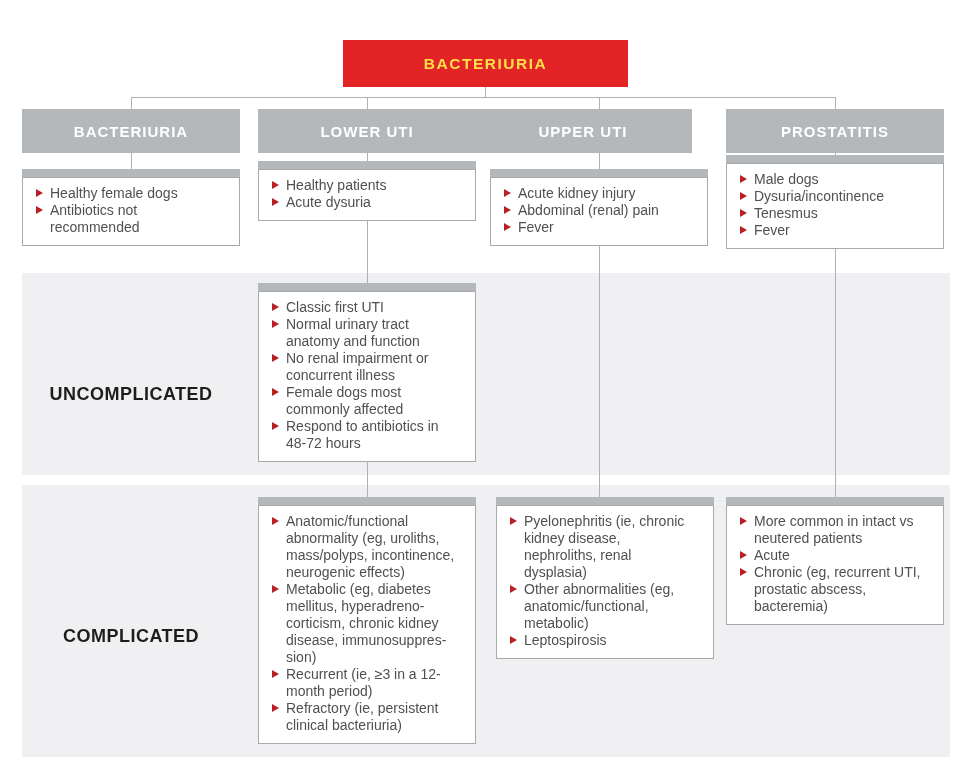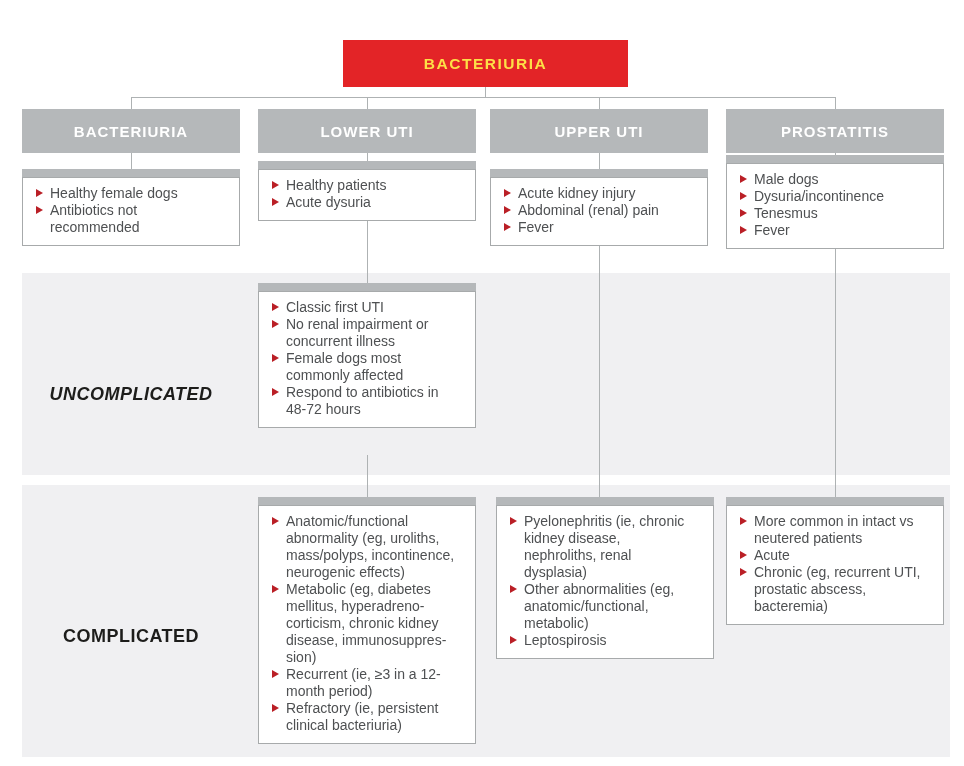--- a/index.html
+++ b/index.html
@@ -61,21 +61,21 @@
     margin:4px 7px 0 7px;
   }
 
   
   .rowlabel{
     position:absolute;left:22px;width:218px;
     display:flex;align-items:center;justify-content:center;
     font-size:18px;font-weight:bold;letter-spacing:0.5px;color:#1d1d1b;
     z-index:2;
   }
-  #label-unc{top:273px;height:243px;font-style:italic;}
+  #label-unc{top:273px;height:243px;}
   #label-comp{top:485px;height:303px;}
 </style>
 </head>
 <body>
 
 <div class="canvas">
 
   <div class="band" id="band-unc"></div>
   <div class="band" id="band-comp"></div>
 
@@ -94,21 +94,21 @@
   <div class="line v" style="left:599px;top:245px;height:255px"></div>
   <div class="line v" style="left:835px;top:245px;height:255px"></div>
 
   <div class="rowlabel" id="label-unc">UNCOMPLICATED</div>
   <div class="rowlabel" id="label-comp">COMPLICATED</div>
 
   <div class="root-node">BACTERIURIA</div>
 
   <div class="col-header" style="left:22px">BACTERIURIA</div>
   <div class="col-header" style="left:258px">LOWER UTI</div>
-  <div class="col-header" style="left:490px">UPPER UTI</div>
+  <div class="col-header" style="left:474px">UPPER UTI</div>
   <div class="col-header" style="left:726px">PROSTATITIS</div>
 
   <div class="box" style="left:22px;top:169px">
     <div class="cap"></div>
     <div class="body">
         <ul>
       <li>
             <span class="tri"></span>
             <span>Healthy female dogs</span>
           </li>
@@ -183,20 +183,24 @@
   <div class="box" style="left:258px;top:283px">
     <div class="cap"></div>
     <div class="body">
         <ul>
       <li>
             <span class="tri"></span>
             <span>Classic first UTI</span>
           </li>
       <li>
             <span class="tri"></span>
+            <span>Normal urinary tract anatomy and function</span>
+          </li>
+      <li>
+            <span class="tri"></span>
             <span>No renal impairment or concurrent illness</span>
           </li>
       <li>
             <span class="tri"></span>
             <span>Female dogs most commonly affected</span>
           </li>
       <li>
             <span class="tri"></span>
             <span>Respond to antibiotics in 48-72 hours</span>
           </li>

